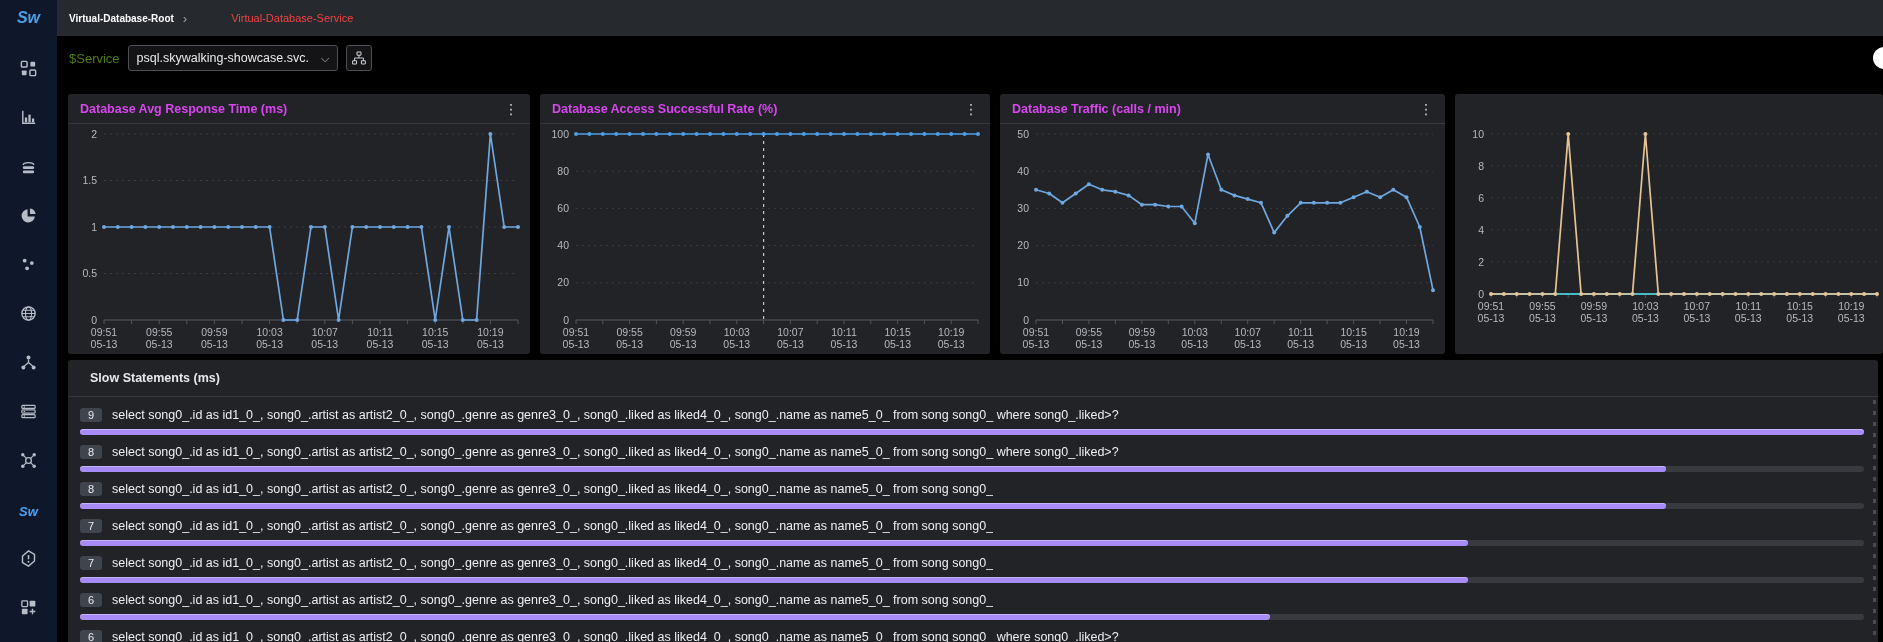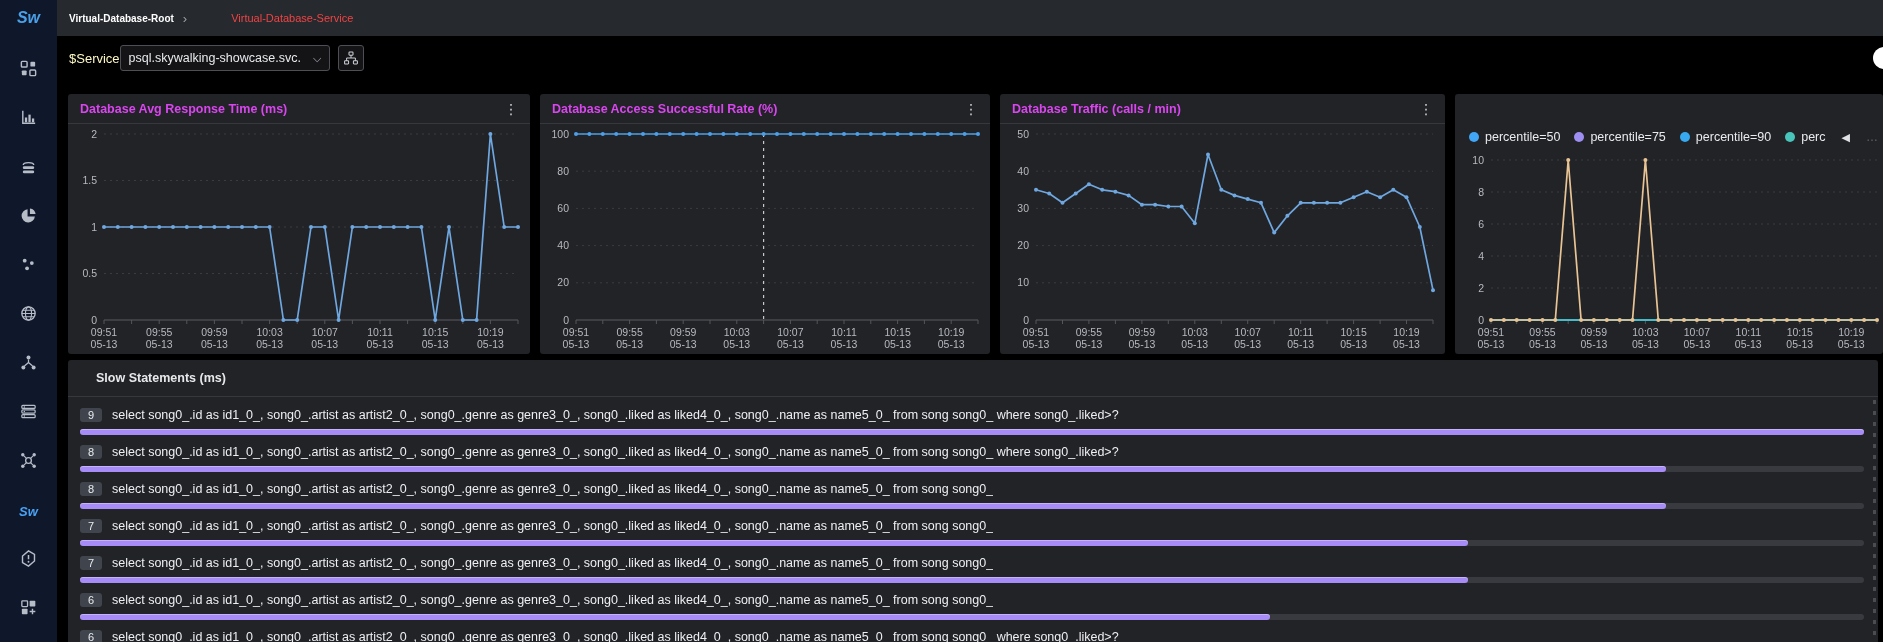--- a/index.html
+++ b/index.html
@@ -22,21 +22,21 @@
   .crumb-cur{font-size:11px;color:#ef4444;cursor:pointer;margin-left:35px;}
   .top-right{margin-left:auto;display:flex;align-items:center;gap:9px;}
   .time,.utc{font-family:"DejaVu Sans Mono",monospace;font-size:12.5px;color:#f2f3f5;white-space:nowrap;}
   .toggle{width:40px;height:20px;border-radius:10px;background:#2f7ef6;position:relative;cursor:pointer;flex:0 0 auto;}
   .toggle .knob{position:absolute;right:2px;top:2px;width:16px;height:16px;border-radius:50%;background:#fff;}
   .toggle .clk{position:absolute;left:3px;top:3px;width:14px;height:14px;color:#d7e6ff;}
   .refresh{color:#e8eaed;font-size:16px;margin-right:-12px;flex:0 0 auto;cursor:pointer;}
 
   
   .toolbar{position:absolute;left:57px;top:36px;right:0;height:44px;background:#000;display:flex;align-items:center;padding-left:12px;box-sizing:border-box;}
-  .svc-label{font-size:13px;color:#fef9c3;}
+  .svc-label{font-size:13px;color:#4d7c0f;margin-right:8px;}
   .select{height:26px;min-width:200px;background:#141416;border:1px solid #4d4f55;border-radius:3px;display:flex;align-items:center;padding:0 8px;font-size:12.5px;color:#e8eaed;box-sizing:border-box;cursor:pointer;}
   .select .chev{margin-left:12px;color:#9aa0a6;font-size:11px;}
   .topo-btn{width:26px;height:26px;border:1px solid #4d4f55;border-radius:3px;margin-left:8px;display:flex;align-items:center;justify-content:center;color:#cfd3d9;background:#141416;cursor:pointer;box-sizing:border-box;}
   .topo-btn svg{width:16px;height:16px;}
   .help-circle{position:absolute;right:-12px;top:11px;width:22px;height:22px;border-radius:50%;background:#fff;cursor:pointer;}
 
   
   .panel{position:absolute;top:94px;height:260px;background:#222327;border-radius:3px;box-sizing:border-box;}
   .panel-h{height:30px;display:flex;align-items:center;justify-content:space-between;padding:0 10px 0 12px;border-bottom:1px solid #37383d;box-sizing:border-box;}
   .panel-h .t{font-size:12.5px;font-weight:600;color:#d946ef;white-space:nowrap;overflow:hidden;}
@@ -44,21 +44,21 @@
   .chart{position:absolute;left:0;right:0;top:30px;bottom:0;overflow:hidden;}
   svg text.yt,svg text.xt{fill:#b6b9bf;font-size:10.5px;font-family:"Liberation Sans",sans-serif;}
   .legend{height:26px;display:flex;align-items:center;gap:14px;padding-left:14px;font-size:12.5px;color:#e8eaed;white-space:nowrap;}
   .li{display:inline-flex;align-items:center;}
   .li .dot{width:10px;height:10px;border-radius:50%;display:inline-block;margin-right:6px;}
   .larr{margin-left:2px;color:#e0e2e6;font-size:11px;cursor:pointer;}
   .ldots{color:#62656b;margin-left:2px;font-size:12px;}
 
   
   .slow{position:absolute;left:68px;top:360px;width:1810px;height:282px;background:#222327;border-radius:3px 3px 0 0;box-sizing:border-box;overflow:hidden;}
-  .slow-h{height:36px;line-height:36px;padding-left:28px;font-size:12.5px;font-weight:600;color:#e6e8ea;border-bottom:1px solid #37383d;}
+  .slow-h{height:36px;line-height:36px;padding-left:22px;font-size:12.5px;font-weight:600;color:#e6e8ea;border-bottom:1px solid #37383d;}
   #slow-rows{padding:8px 14px 0 12px;}
   .srow{margin-bottom:7px;cursor:pointer;}
   .sline{display:flex;align-items:center;gap:10px;height:20px;}
   .badge{min-width:10px;padding:1px 6px;background:#40454d;border-radius:3px;font-size:11px;color:#e8ebef;text-align:center;flex:0 0 auto;}
   .stext{font-size:12.5px;color:#edeff2;white-space:nowrap;overflow:hidden;}
   .strack{height:6px;background:#393a3f;border-radius:3px;margin-top:4px;}
   .sbar{height:6px;border-radius:3px;background:#a78bf6;box-shadow:inset 0 1px 0 rgba(255,255,255,.35);}
   .scroll-strip{position:absolute;right:2px;top:40px;bottom:0;width:3px;background:repeating-linear-gradient(to bottom,#4a4c52 0 4px,transparent 4px 11px);}
 </style>
 </head>
@@ -432,28 +432,21 @@
           <circle cx="366.8" cy="67.7" r="2" fill="#6fa7e0"></circle>
           <circle cx="380.1" cy="73.2" r="2" fill="#6fa7e0"></circle>
           <circle cx="393.3" cy="65.8" r="2" fill="#6fa7e0"></circle>
           <circle cx="406.5" cy="73.2" r="2" fill="#6fa7e0"></circle>
           <circle cx="419.8" cy="103.0" r="2" fill="#6fa7e0"></circle>
           <circle cx="433.0" cy="166.2" r="2" fill="#6fa7e0"></circle>
         </svg></div>
   </div>
 
   <div class="panel" style="left:1455px;width:428px;">
-    <div class="chart"><div class="legend">
-          <span class="li"><span class="dot" style="background:#41a6f5"></span>percentile=50</span>
-          <span class="li"><span class="dot" style="background:#9e8ef2"></span>percentile=75</span>
-          <span class="li"><span class="dot" style="background:#37a9f0"></span>percentile=90</span>
-          <span class="li"><span class="dot" style="background:#49c4bb"></span>perc</span>
-          <span class="larr">◀</span>
-          <span class="ldots">…</span>
-        </div><svg width="428" height="204">
+    <div class="chart"><svg width="428" height="204">
           <line x1="36" y1="170.0" x2="422" y2="170.0" stroke="#5a5d63" stroke-width="1"></line>
           <text class="yt" x="29" y="173.5" text-anchor="end">0</text>
           <line x1="36" y1="138.0" x2="422" y2="138.0" stroke="#3b3c41" stroke-width="1" stroke-dasharray="2 4"></line>
           <text class="yt" x="29" y="141.5" text-anchor="end">2</text>
           <line x1="36" y1="106.0" x2="422" y2="106.0" stroke="#3b3c41" stroke-width="1" stroke-dasharray="2 4"></line>
           <text class="yt" x="29" y="109.5" text-anchor="end">4</text>
           <line x1="36" y1="74.0" x2="422" y2="74.0" stroke="#3b3c41" stroke-width="1" stroke-dasharray="2 4"></line>
           <text class="yt" x="29" y="77.5" text-anchor="end">6</text>
           <line x1="36" y1="42.0" x2="422" y2="42.0" stroke="#3b3c41" stroke-width="1" stroke-dasharray="2 4"></line>
           <text class="yt" x="29" y="45.5" text-anchor="end">8</text>

